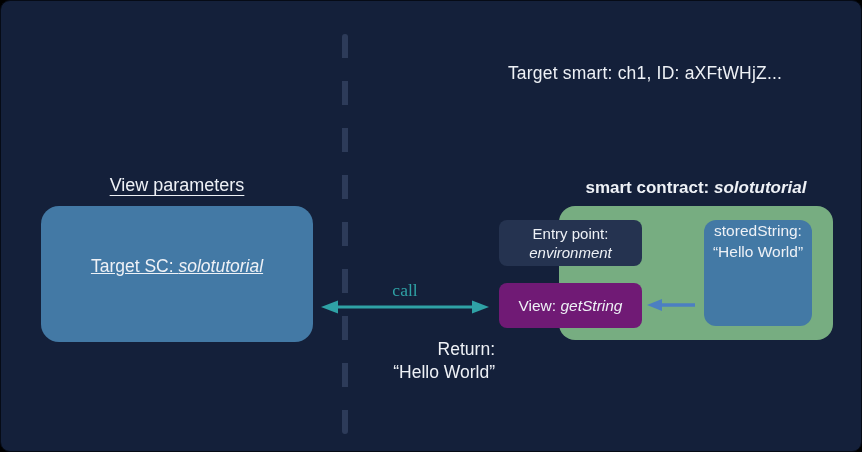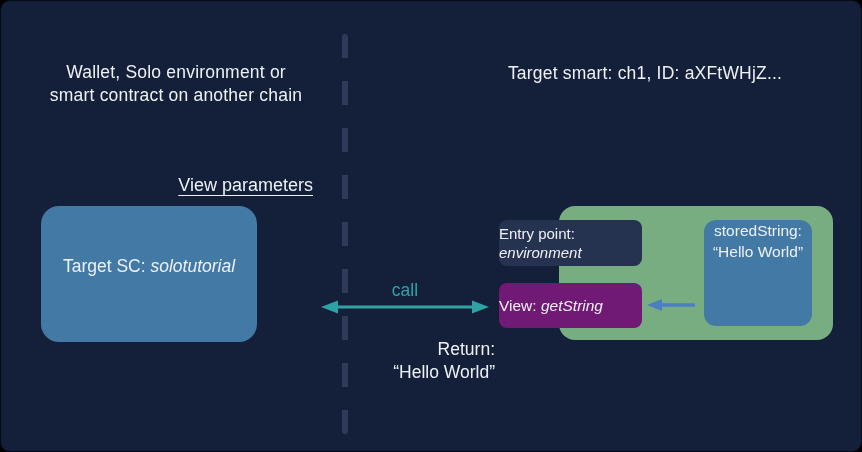--- a/index.html
+++ b/index.html
@@ -20,81 +20,77 @@
 
   
   .heading {
     font-size:17.5px; line-height:23px; font-weight:500;
     text-align:center; color:#eef1f6; letter-spacing:.2px;
   }
   .left-heading  { left:20px;  top:60px; width:310px; }
   .right-heading { left:434px; top:61px; width:420px; white-space:nowrap; }
 
   .view-params {
-    left:40px; top:174px; width:272px; text-align:right;
+    left:40px; top:174px; width:272px; text-align:center;
     font-size:18px; font-weight:500; text-decoration:underline;
     text-underline-offset:4px;
   }
 
   
   .request-box {
-    left:40px; top:205px; width:216px; height:136px;
+    left:40px; top:205px; width:272px; height:136px;
     background:#4379a5; border-radius:18px;
     display:flex; flex-direction:column; align-items:center; justify-content:center;
     padding-bottom:16px;
-    font-size:17.5px; line-height:24px; font-weight:500; text-align:center;
+    font-size:17.5px; line-height:24px; font-weight:500; text-align:center;text-decoration:underline;
   }
   em { font-style:italic; }
 
   
   .contract-label {
     left:558px; top:177px; width:274px; text-align:center;
     font-size:17px; font-weight:700; white-space:nowrap;
   }
   .green-box {
     left:558px; top:205px; width:274px; height:134px;
     background:#77ad81; border-radius:16px; z-index:1;
   }
   .chip {
     border-radius:8px; z-index:2;
-    display:flex; flex-direction:column; align-items:flex-start; justify-content:center;
+    display:flex; flex-direction:column; align-items:center; justify-content:center;
     text-align:center; font-size:15px; line-height:19px; font-weight:500;
   }
   .entry-box { left:498px; top:219px; width:143px; height:46px; background:#253350; }
   .view-box  { left:498px; top:282px; width:143px; height:45px; background:#701a75; font-size:15.5px; }
   .stored-box{
     left:703px; top:219px; width:108px; height:106px;
     background:#4379a5; border-radius:12px; z-index:2;
     display:flex; flex-direction:column; align-items:center; 
     text-align:center; font-size:15.5px; line-height:21px; font-weight:500;
   }
 
   
   .read-arrow { left:646px; top:297px; width:50px; height:14px; z-index:2; }
   .call-arrow { left:320px; top:298px; width:168px; height:16px; z-index:2; }
   .call-label {
     left:320px; top:279px; width:168px; text-align:center;
-    color:#2fa2a6; font-size:17.5px; font-weight:500;
+    color:#2fa2a6; font-size:17.5px; font-weight:500;font-family:Liberation Serif, serif;
   }
   .return-label {
     left:322px; top:337px; width:172px; text-align:right;
     font-size:17.5px; line-height:23px; font-weight:500;
   }
 </style>
 </head>
 <body>
 
 <div class="canvas">
 
   <div class="abs divider"></div>
 
-  <div class="abs heading left-heading">
-    <div>Wallet, Solo environment or</div>
-    <div>smart contract on another chain</div>
-  </div>
 
   <div class="abs view-params">View parameters</div>
 
   <div class="abs request-box">
     <div><span>Target SC: </span><em>solotutorial</em></div>
   </div>
 
   <div class="abs call-label">call</div>
 
   <svg class="abs call-arrow" viewBox="0 0 168 16">
@@ -103,20 +99,21 @@
     <polygon points="168,8 151,1.5 151,14.5" fill="#2fa2a6"></polygon>
   </svg>
 
   <div class="abs return-label">
     <div>Return:</div>
     <div>“Hello World”</div>
   </div>
 
   <div class="abs heading right-heading">Target smart: ch1, ID: aXFtWHjZ...</div>
 
+  <div class="abs contract-label"><span>smart contract: </span><em>solotutorial</em></div>
 
   <div class="abs green-box"></div>
 
   <div class="abs chip entry-box">
     <div>Entry point:</div>
     <em>environment</em>
   </div>
 
   <div class="abs chip view-box">
     <div><span>View: </span><em>getString</em></div>

